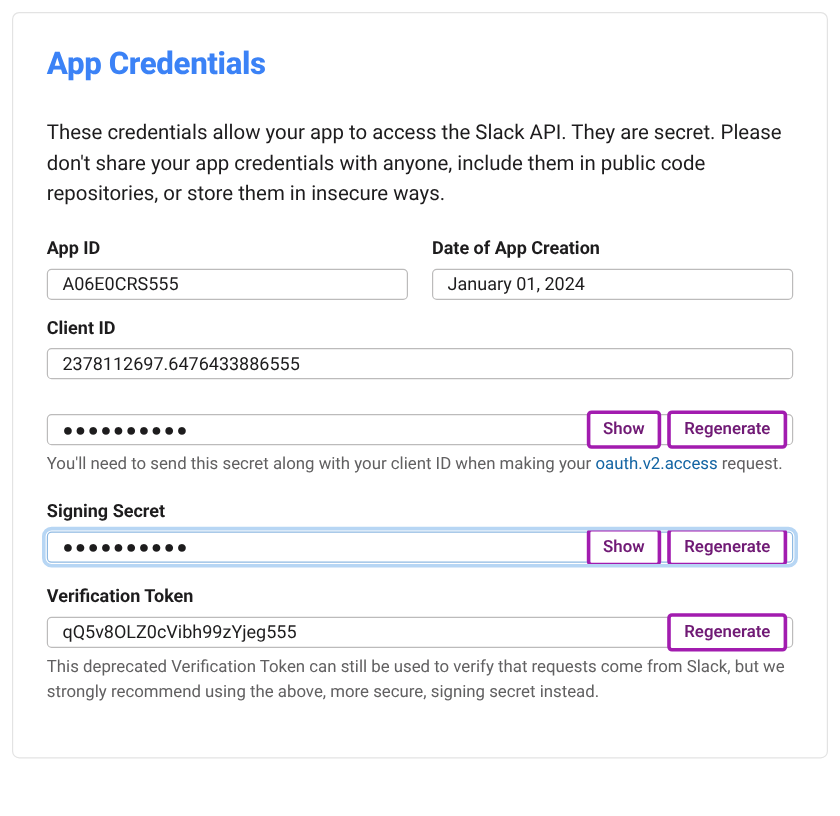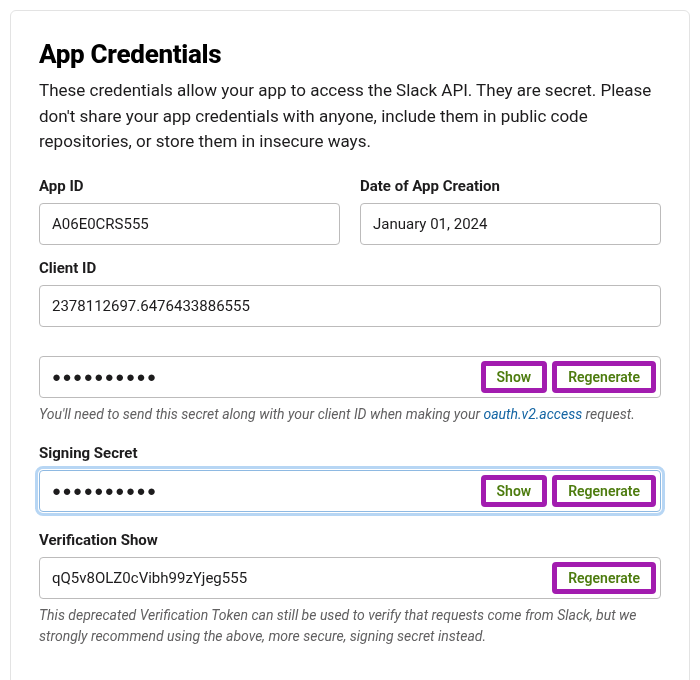--- a/index.html
+++ b/index.html
@@ -16,22 +16,22 @@
     }
     .card {
       border: 1px solid #e3e3e3;
       border-radius: 6px;
       padding: 28px 28px 24px 28px;
       background: #fff;
     }
     .heading {
       font-size: 26px;
       font-weight: 800;
-      color: #000000;
-      margin-bottom: 9px;
+      color: #3b82f6;
+      margin-bottom: 30px;
       letter-spacing: -0.3px;
     }
     .description {
       font-size: 17px;
       color: #1d1c1d;
       line-height: 1.5;
       margin-bottom: 22px;
     }
     .row {
       display: flex;
@@ -54,21 +54,21 @@
       font-weight: 700;
       color: #1d1c1d;
       margin-bottom: 8px;
     }
     .input-wrap {
       display: flex;
       align-items: stretch;
       border: 1px solid #bcbbbb;
       border-radius: 4px;
       background: #fff;
-      height: 42px;
+      height: 26px;
       padding: 0 4px 0 12px;
     }
     .input-wrap.focused {
       outline: 3px solid #b7d6f4;
       outline-offset: 1px;
       border-color: #8eb9e2;
       border-radius: 4px;
     }
     .input-value {
       flex: 1;
@@ -89,39 +89,38 @@
       align-items: center;
     }
     .btn-group {
       display: flex;
       align-items: center;
       gap: 5px;
       padding: 4px 0;
     }
     .btn {
       background: #fff;
-      border: 5px solid #a21caf;
+      border: 3px solid #a21caf;
       border-radius: 4px;
       padding: 0 11px;
       height: 32px;
       font-size: 14px;
       font-weight: 600;
-      color: #4d7c0f;
+      color: #701a75;
       cursor: pointer;
       display: flex;
       align-items: center;
       font-family: inherit;
     }
     .helper {
       font-size: 14px;
       color: #616061;
       line-height: 1.5;
       margin-top: 6px;
       margin-bottom: 14px;
-      font-style: italic;
     }
     .helper a {
       color: #1264a3;
       text-decoration: none;
     }
     .helper-last {
       margin-bottom: 0;
     }
     .block {
       margin-bottom: 19px;
@@ -187,21 +186,21 @@
         <div class="btn-group">
           <button class="btn">Show</button>
           <button class="btn">Regenerate</button>
         </div>
       </div>
     </div>
   </div>
 
   <div class="block">
     <div class="field field-full">
-      <div class="label">Verification Show</div>
+      <div class="label">Verification Token</div>
       <div class="input-wrap">
         <input class="input-value" readonly="" value="qQ5v8OLZ0cVibh99zYjeg555" style="">
         <div class="btn-group">
           <button class="btn">Regenerate</button>
         </div>
       </div>
     </div>
     <p class="helper helper-last">This deprecated Verification Token can still be used to verify that requests come from Slack, but we strongly recommend using the above, more secure, signing secret instead.</p>
   </div>
 

